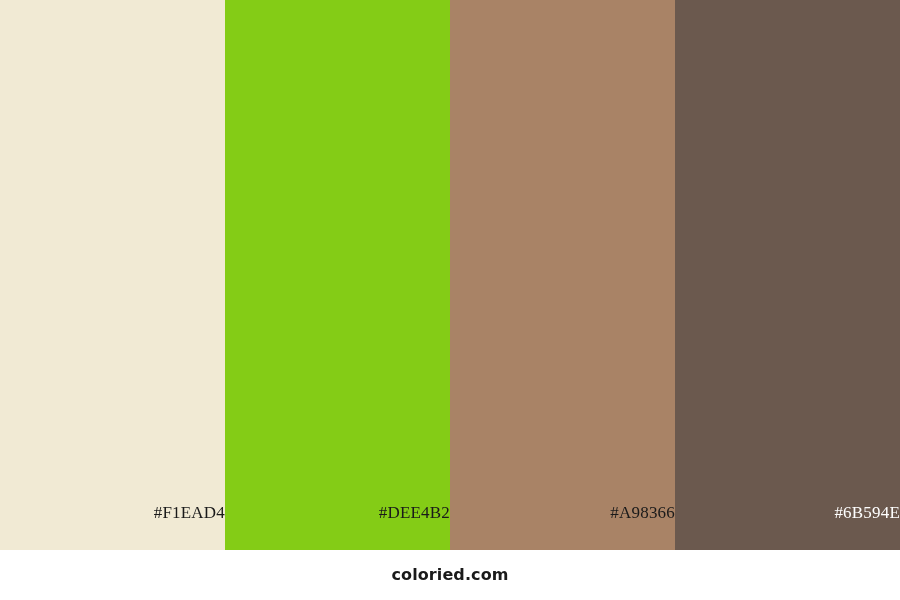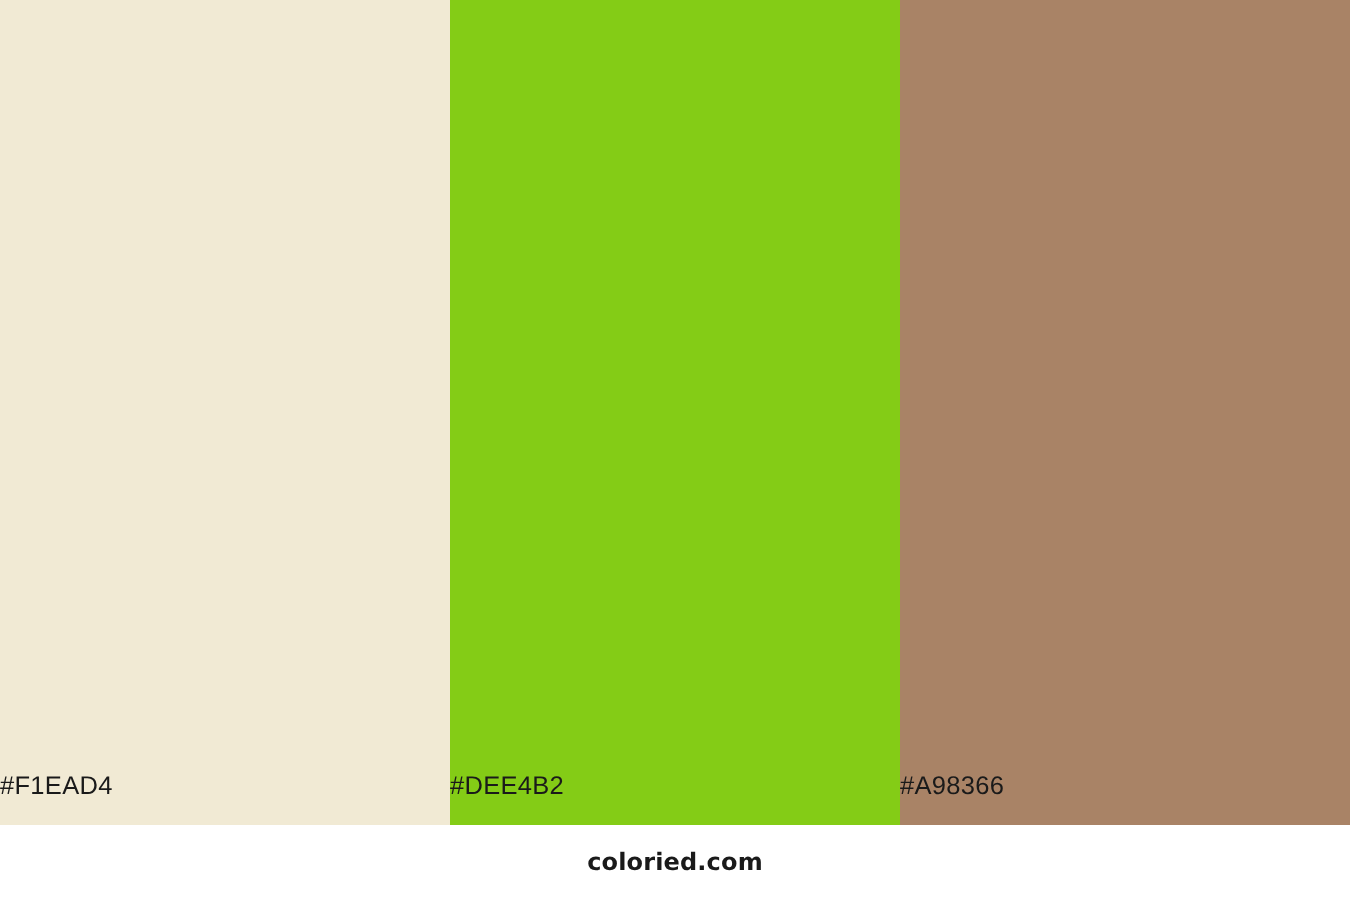--- a/index.html
+++ b/index.html
@@ -31,27 +31,27 @@
     width: 180px;
     height: 550px;
     position: relative;
     display: flex;
     align-items: flex-end;
     justify-content: center;
   }
   .swatch-label {
     display: block;
     width: 100%;
-    text-align: left;
-    font-family: Liberation Sans, sans-serif;
+    text-align: right;
+    font-family: Liberation Serif, serif;
     font-size: 17px;
     font-weight: 400;
     letter-spacing: 0.2px;
     line-height: 1;
-    padding-bottom: 18px;
+    padding-bottom: 29px;
     -webkit-font-smoothing: antialiased;
   }
   #footer-bar {
     width: 900px;
     height: 50px;
     background: #ffffff;
     display: flex;
     align-items: center;
     justify-content: center;
   }
@@ -77,20 +77,23 @@
 
     <div class="swatch" style="background-color: #84cc16;">
       <span class="swatch-label" style="color: rgb(26, 26, 26);">#DEE4B2</span>
     </div>
 
 
     <div class="swatch" style="background-color: rgb(169, 131, 102);">
       <span class="swatch-label" style="color: rgb(26, 26, 26);">#A98366</span>
     </div>
 
+    <div class="swatch" style="background-color: rgb(107, 89, 78);">
+      <span class="swatch-label" style="color: rgb(255, 255, 255);">#6B594E</span>
+    </div>
 
   </div>
 
   <div id="footer-bar" style="background-color: rgb(255, 255, 255); border-radius: 23px;">
     <span id="footer-brand" style="color: rgb(26, 26, 26);">coloried.com</span>
   </div>
 
 </div>
 
 </body></html>

